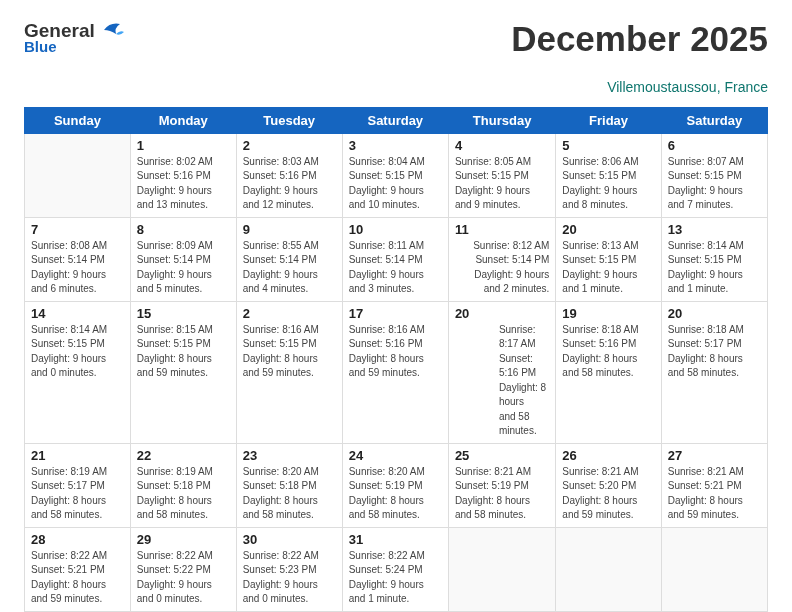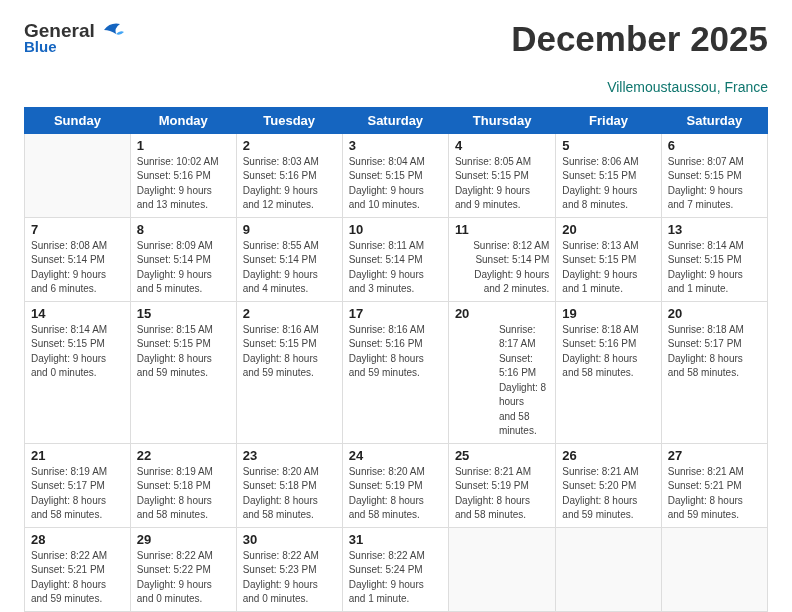--- a/index.html
+++ b/index.html
@@ -119,21 +119,21 @@
         <th>Thursday</th>
         <th>Friday</th>
         <th>Saturday</th>
       </tr>
     </thead>
     <tbody id="calendar-body">
     <tr>
           <td class="empty"></td>
           <td>
             <span class="day-number">1</span>
-            <div class="day-info" style="white-space: pre-line;">Sunrise: 10:02 AM
+            <div class="day-info" style="white-space: pre-line;">Sunrise: 8:02 AM
 Sunset: 5:16 PM
 Daylight: 9 hours
 and 13 minutes.</div>
           </td>
           <td>
             <span class="day-number">2</span>
             <div class="day-info" style="white-space: pre-line;">Sunrise: 8:03 AM
 Sunset: 5:16 PM
 Daylight: 9 hours
 and 12 minutes.</div>

